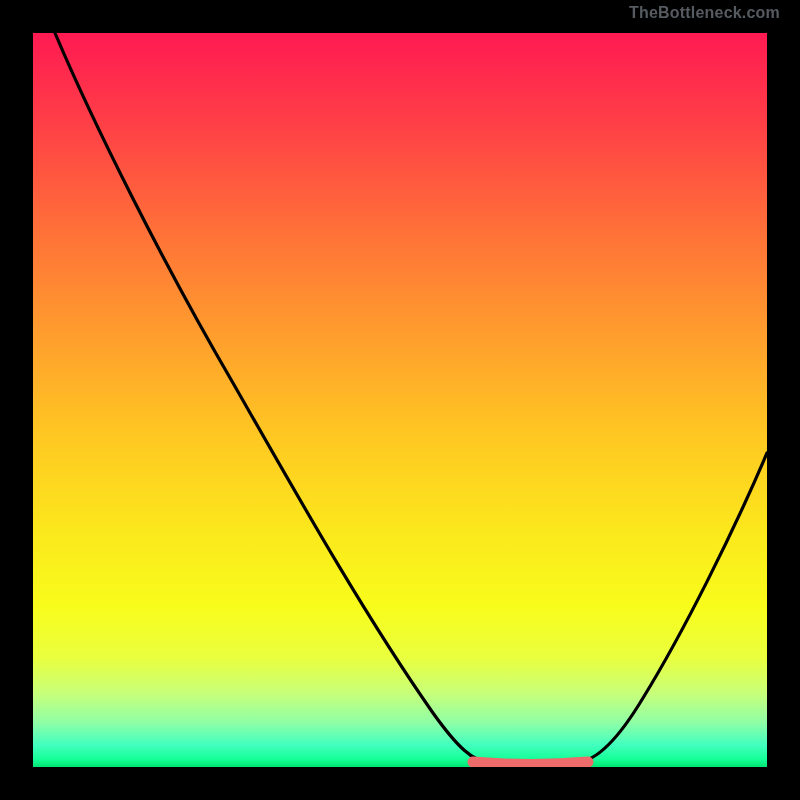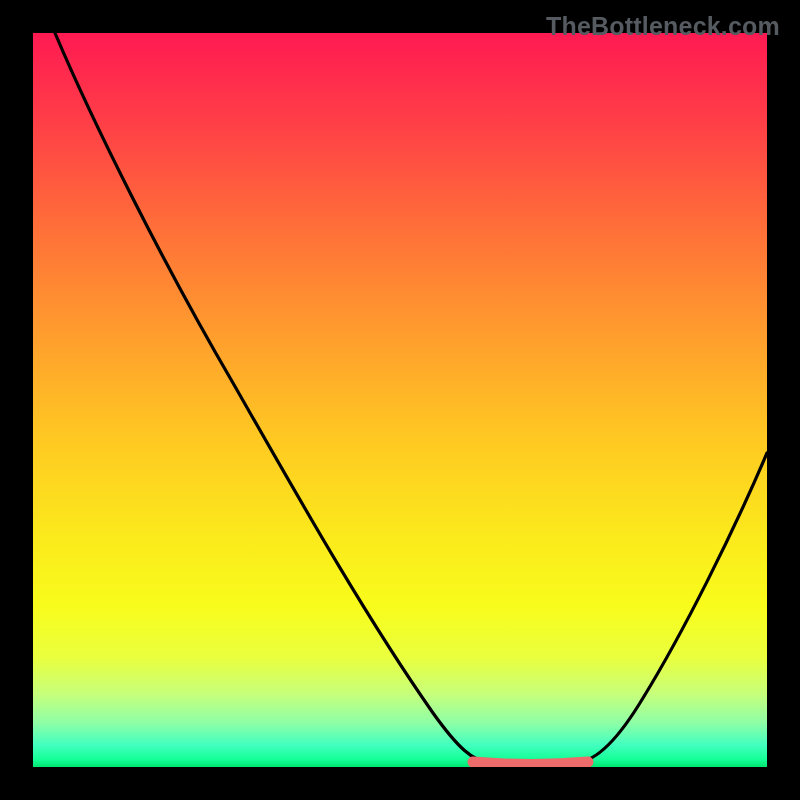--- a/index.html
+++ b/index.html
@@ -28,23 +28,23 @@
       #eaff3e 85%,
       #c7ff7a 90%,
       #8effa6 94%,
       #42ffbf 97%,
       #14ff96 99%,
       #00e572 100%
     );
   }
   .watermark {
     position: absolute;
-    top: 12px;
+    top: 4px;
     right: 20px;
-    font-size: 25px;
+    font-size: 16px;
     font-weight: 600;
     color: #555b60;
     letter-spacing: 0.2px;
   }
   svg.curve {
     position: absolute;
     left: 33px;
     top: 33px;
     width: 734px;
     height: 734px;

